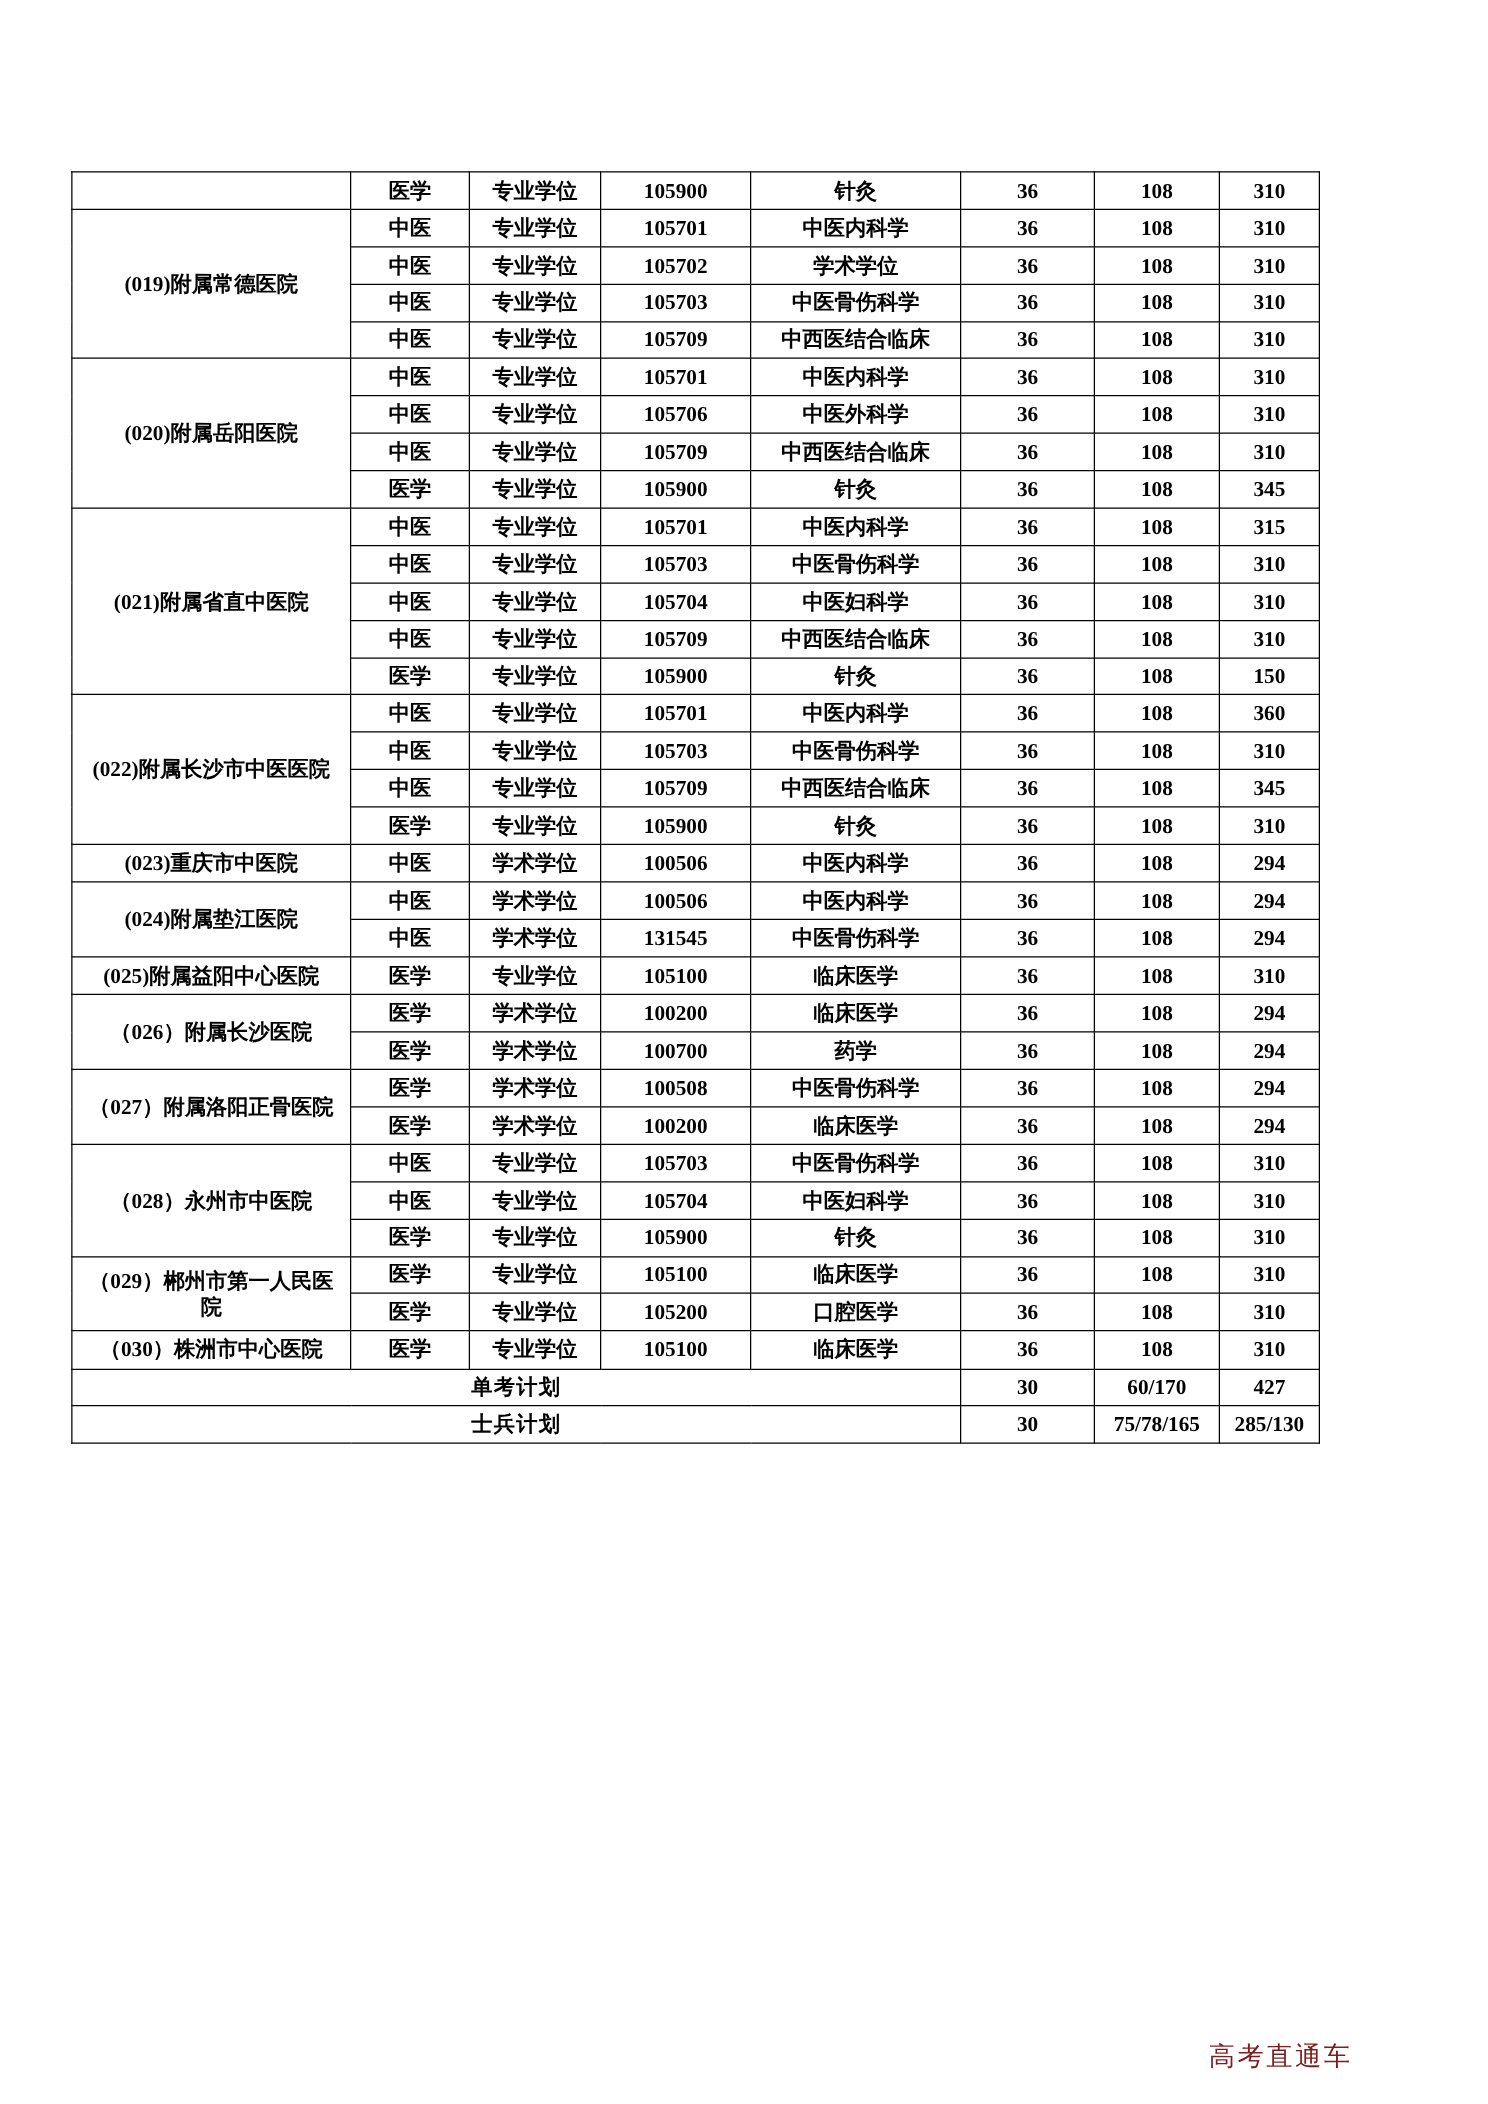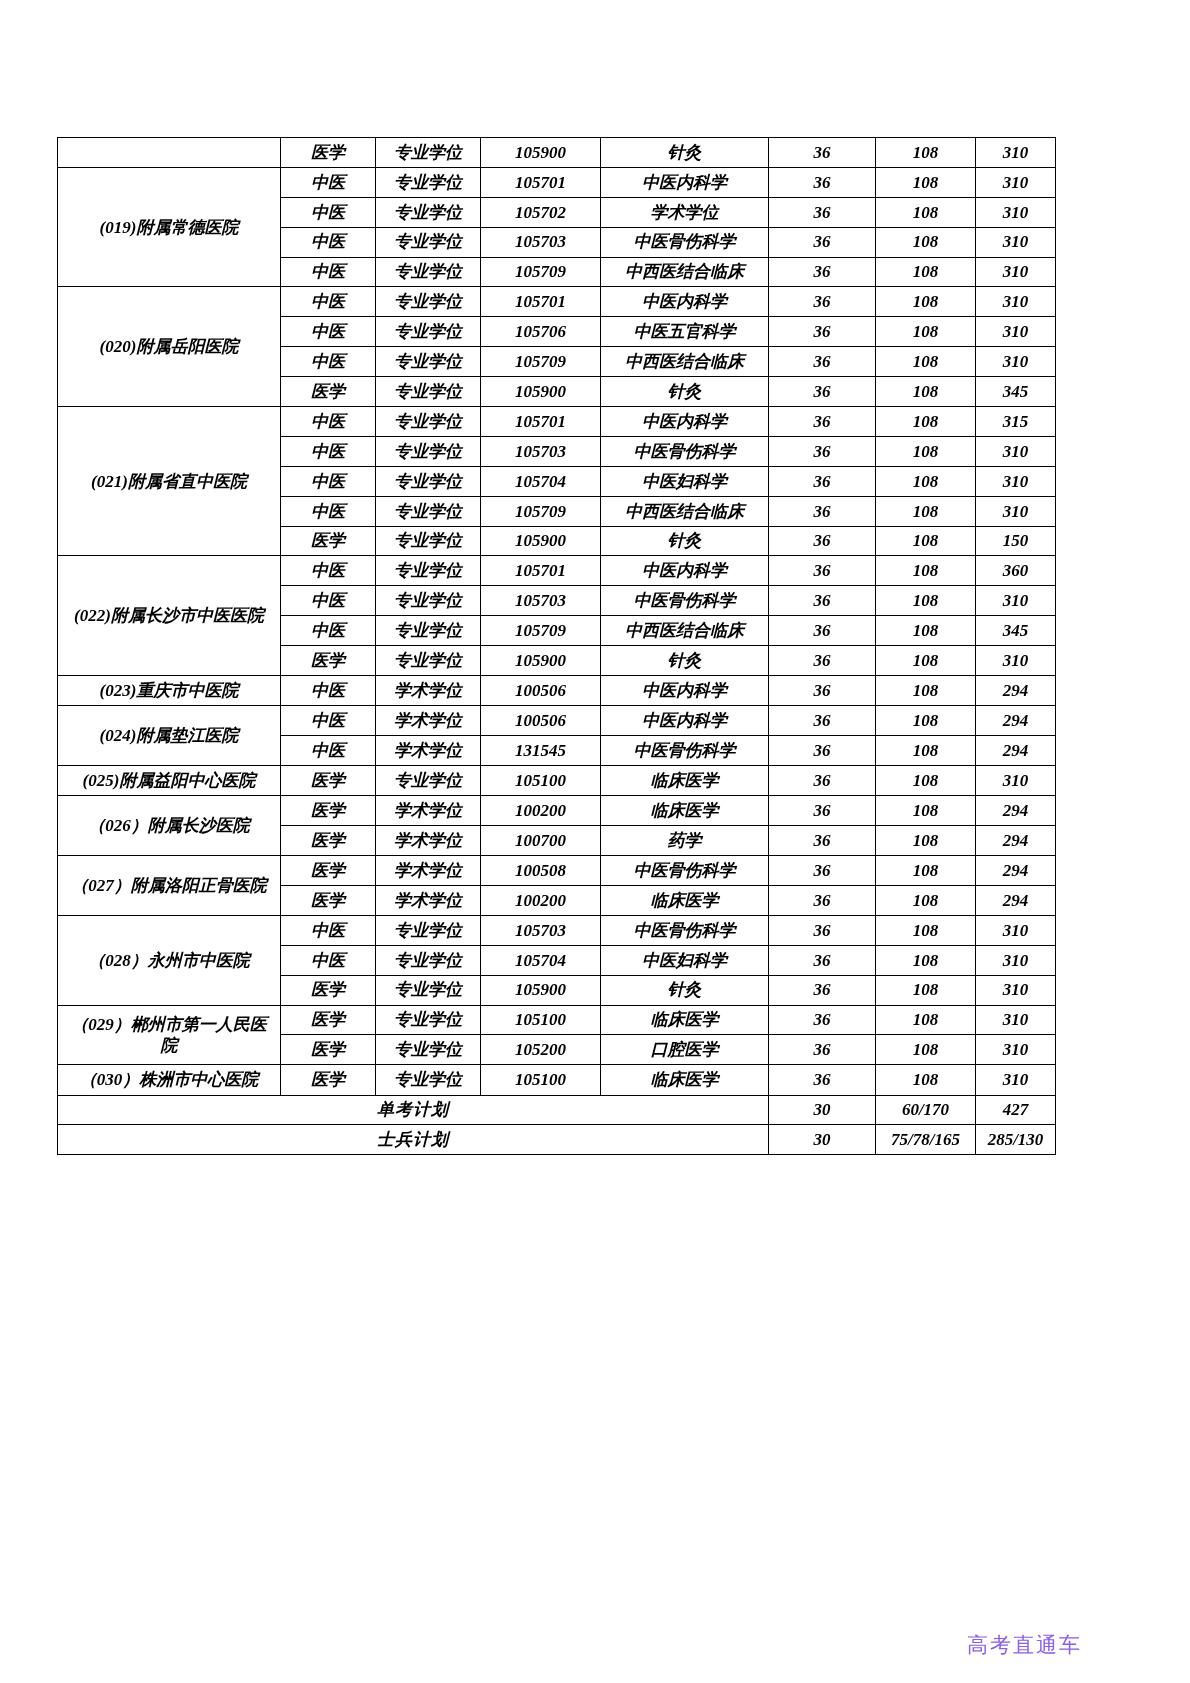--- a/index.html
+++ b/index.html
@@ -17,21 +17,20 @@
     inset: 0;
     background: #fff;
   }
   table.admissions {
     position: absolute;
     left: 57px;
     top: 137px;
     border-collapse: collapse;
     table-layout: fixed;
     width: 998px;
-    font-style: italic;
   }
   table.admissions td {
     border: 1px solid #000;
     text-align: center;
     vertical-align: middle;
     font-size: 17px;
     font-weight: bold;
     line-height: 1.25;
     padding: 0 3px;
     height: 29.9px;
@@ -44,21 +43,21 @@
   }
   table.admissions td.summary-label-cell {
     letter-spacing: 1px;
   }
   .watermark {
     position: absolute;
     right: 108px;
     bottom: 24px;
     font-family: "Liberation Sans", "DejaVu Sans", sans-serif;
     font-size: 21px;
-    color: #8b5cf6;
+    color: #7f1d1d;
     letter-spacing: 2px;
     white-space: nowrap;
   }
 </style>
 </head>
 <body>
 
 <div class="page">
 
   <table class="admissions">
@@ -127,21 +126,21 @@
           <td>105701</td>
           <td>中医内科学</td>
           <td>36</td>
           <td>108</td>
           <td>310</td>
         </tr>
         <tr>
           <td>中医</td>
           <td>专业学位</td>
           <td>105706</td>
-          <td>中医五官科学</td>
+          <td>中医外科学</td>
           <td>36</td>
           <td>108</td>
           <td>310</td>
         </tr>
         <tr>
           <td>中医</td>
           <td>专业学位</td>
           <td>105709</td>
           <td>中西医结合临床</td>
           <td>36</td>

